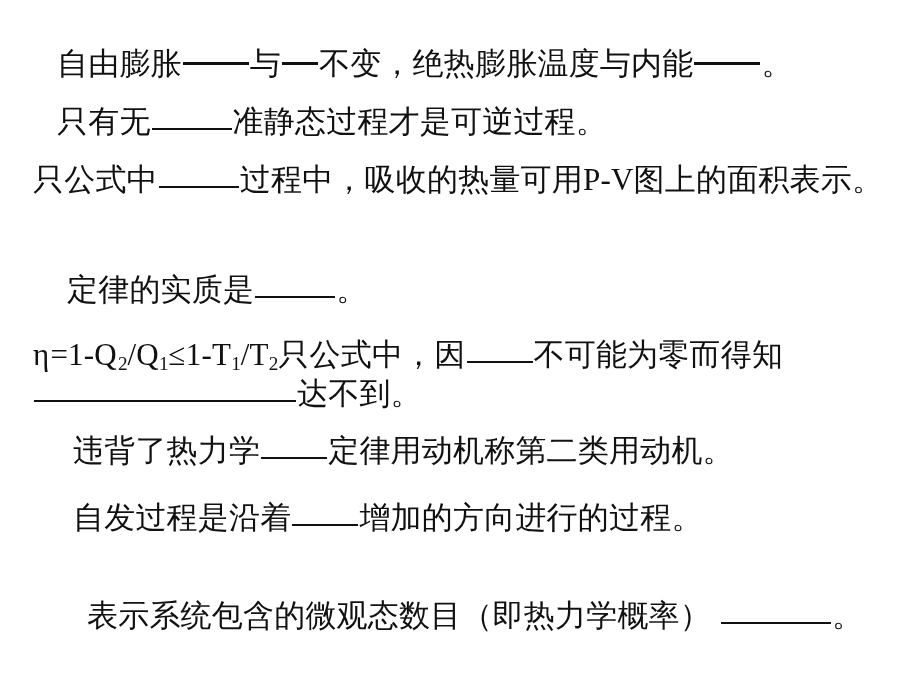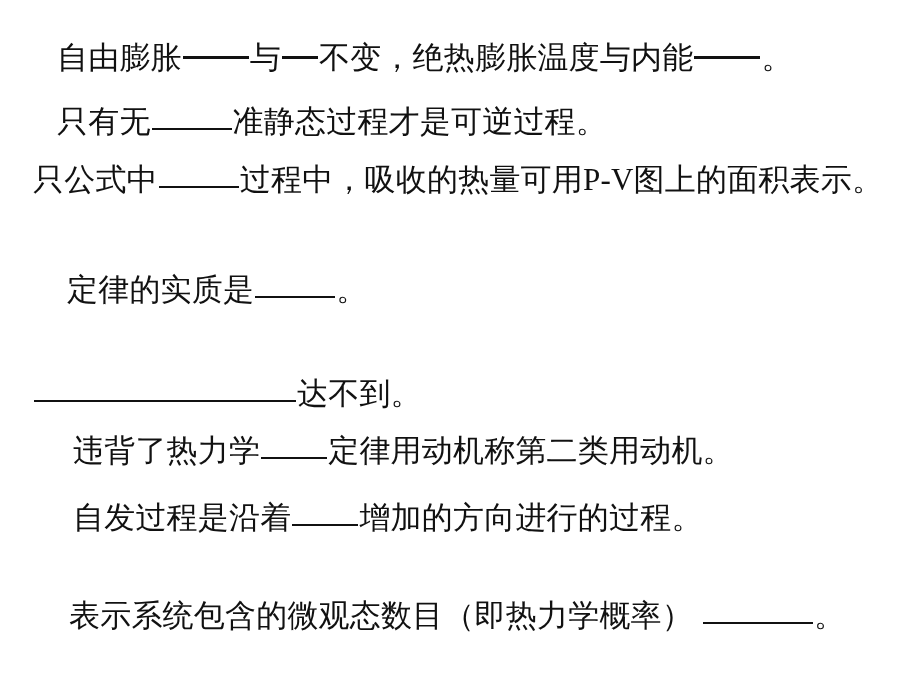--- a/index.html
+++ b/index.html
@@ -56,31 +56,31 @@
 
   .formula { font-size: 31px; }
   .formula sub {
     font-size: 0.62em;
     vertical-align: -0.28em;
     letter-spacing: 0;
   }
   .op { padding: 0 1px; }
 
   
-  #l1 { left: 57px;  top: 41px;  }
+  #l1 { left: 57px;  top: 47px;  }
   #l2 { left: 57px;  top: 104px; }
   #l3 { left: 33px;  top: 162px; }
   #l4 { left: 67px;  top: 228px; }
   #l5 { left: 67px;  top: 272px; }
   #l6 { left: 33px;  top: 337px; }
   #l7 { left: 33px;  top: 376px; }
   #l8 { left: 73px;  top: 433px; }
   #l9 { left: 73px;  top: 500px; }
   #l10 { left: 78px; top: 562px; }
-  #l11 { left: 69px; top: 598px; }
+  #l11 { left: 87px; top: 598px; }
 </style>
 </head>
 <body>
 
 <div class="slide">
 
   <div class="line" id="l1">
     <span>自由膨胀</span><span class="emdash d2"></span><span>与</span><span class="emdash d1"></span><span>不变，绝热膨胀温度与内能</span><span class="emdash d2"></span><span>。</span>
   </div>
 
@@ -90,20 +90,23 @@
 
   <div class="line" id="l3">
     <span>只公式中</span><span class="blank b5"></span><span>过程中，吸收的热量可用P-V图上的面积表示。</span>
   </div>
 
 
   <div class="line" id="l5">
     <span>定律的实质是</span><span class="blank b5"></span><span>。</span>
   </div>
 
+  <div class="line formula" id="l6">
+    <span>η</span><span class="op">=1-Q</span><sub>2</sub><span>/Q</span><sub>1</sub><span>≤1-T</span><sub>1</sub><span>/T</span><sub>2</sub><span>只公式中，因</span><span class="blank b4"></span><span>不可能为零而得知</span>
+  </div>
 
   <div class="line" id="l7">
     <span class="blank long"></span><span>达不到。</span>
   </div>
 
   <div class="line" id="l8">
     <span>违背了热力学</span><span class="blank b4"></span><span>定律用动机称第二类用动机。</span>
   </div>
 
   <div class="line" id="l9">

